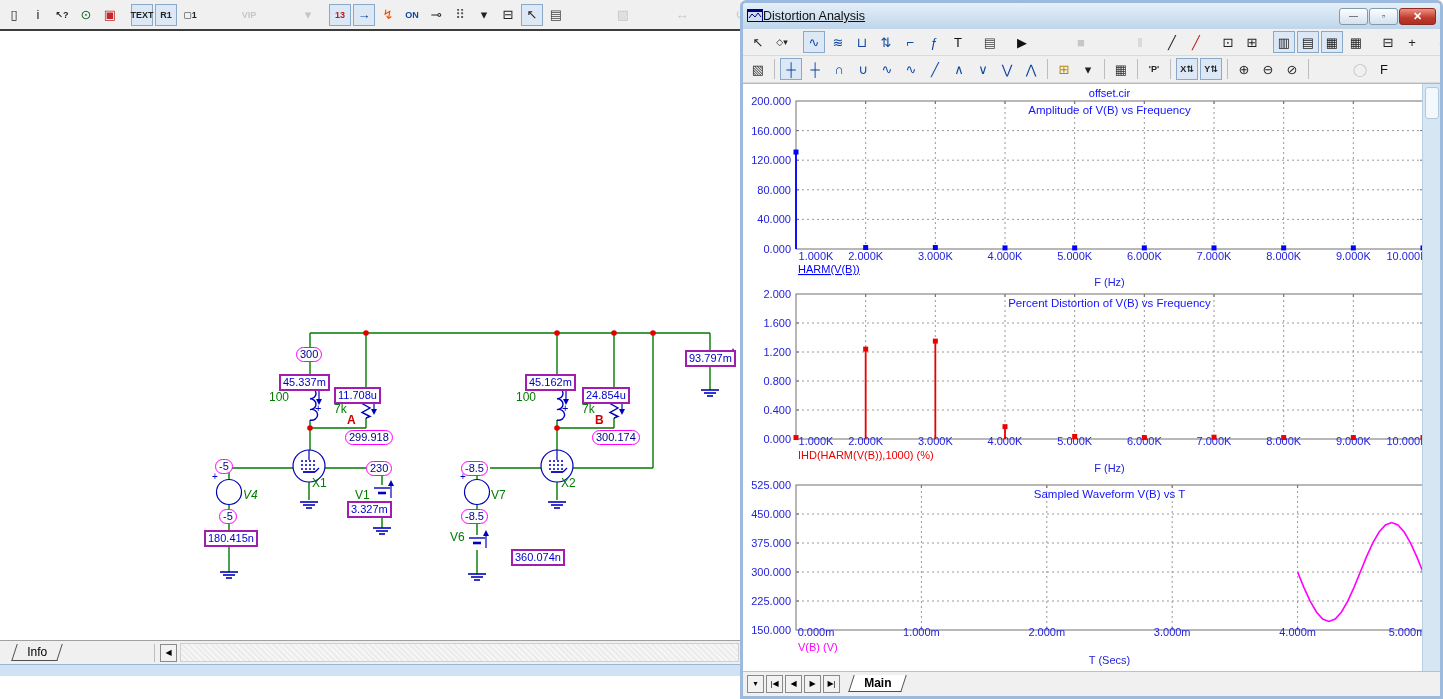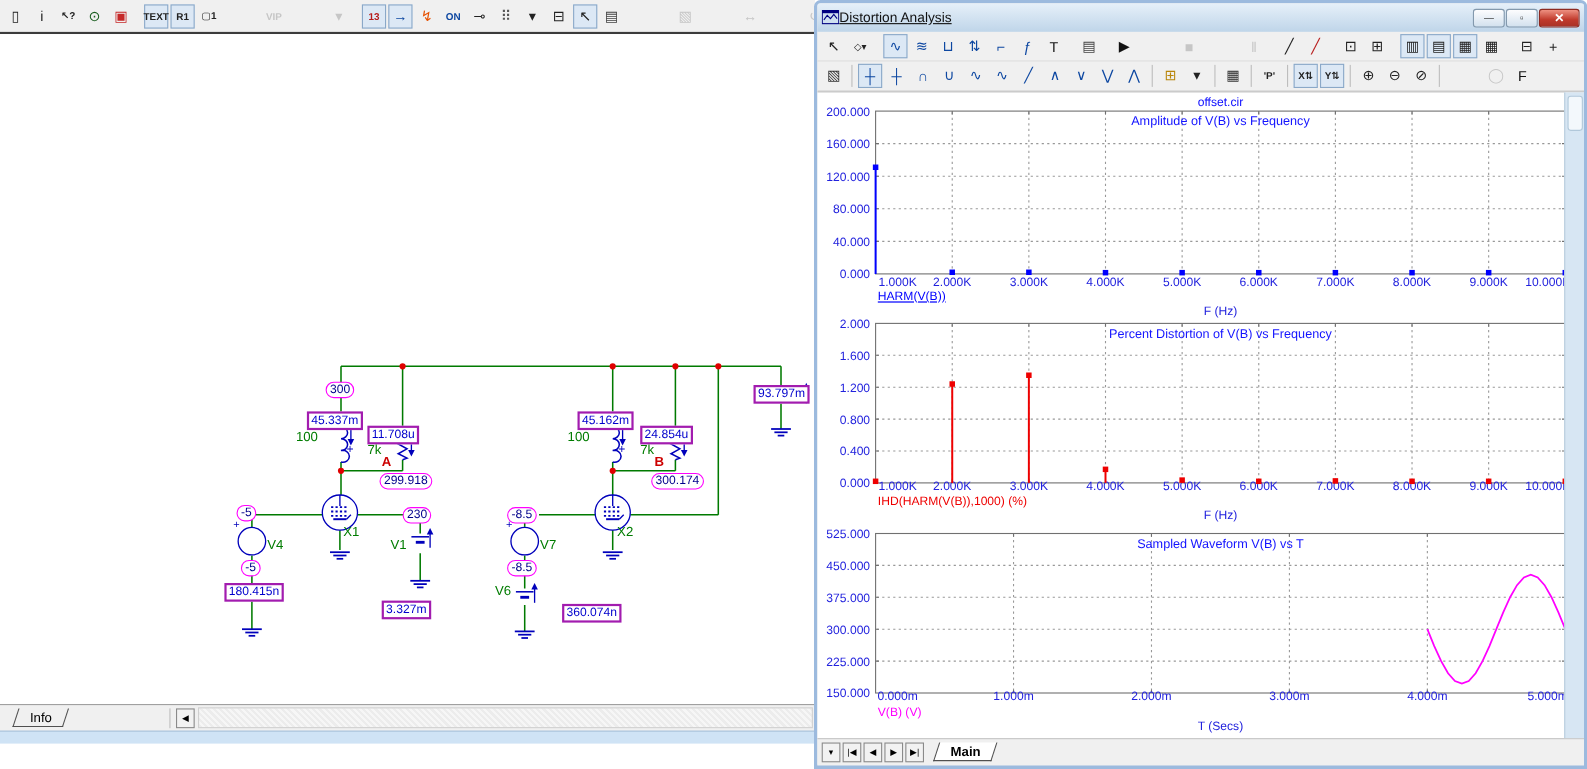--- a/index.html
+++ b/index.html
@@ -206,25 +206,25 @@
           <div class="lbl node" style="left: 296px; top: 316px;">300</div>
           <div class="lbl meas" style="left: 279px; top: 343px;">45.337m</div>
           <div class="lbl name" style="left: 269px; top: 360px;">100</div>
           <div class="lbl meas" style="left: 334px; top: 356px;">11.708u</div>
           <div class="lbl name" style="left: 334px; top: 372px;">7k</div>
           <div class="lbl letter" style="left: 347px; top: 383px;">A</div>
           <div class="lbl node" style="left: 345px; top: 399px;">299.918</div>
           <div class="lbl node" style="left: 215px; top: 428px;">-5</div>
           <div class="lbl node" style="left: 366px; top: 430px;">230</div>
           <div class="lbl name" style="left: 312px; top: 446px;">X1</div>
-          <div class="lbl name" style="left: 243px; top: 458px;">V4</div>
+          <div class="lbl name" style="left: 243px; top: 458px; font-style: italic;">V4</div>
           <div class="lbl node" style="left: 219px; top: 478px;">-5</div>
           <div class="lbl meas" style="left: 204px; top: 499px;">180.415n</div>
           <div class="lbl name" style="left: 355px; top: 458px;">V1</div>
-          <div class="lbl meas" style="left: 347px; top: 470px; margin-top: 45px;">3.327m</div>
+          <div class="lbl meas" style="left: 347px; top: 470px;">3.327m</div>
           <div class="lbl meas" style="left: 525px; top: 343px;">45.162m</div>
           <div class="lbl name" style="left: 516px; top: 360px;">100</div>
           <div class="lbl meas" style="left: 582px; top: 356px;">24.854u</div>
           <div class="lbl name" style="left: 582px; top: 372px;">7k</div>
           <div class="lbl letter" style="left: 595px; top: 383px;">B</div>
           <div class="lbl node" style="left: 592px; top: 399px;">300.174</div>
           <div class="lbl node" style="left: 461px; top: 430px;">-8.5</div>
           <div class="lbl name" style="left: 561px; top: 446px;">X2</div>
           <div class="lbl name" style="left: 491px; top: 458px;">V7</div>
           <div class="lbl node" style="left: 461px; top: 478px;">-8.5</div>

